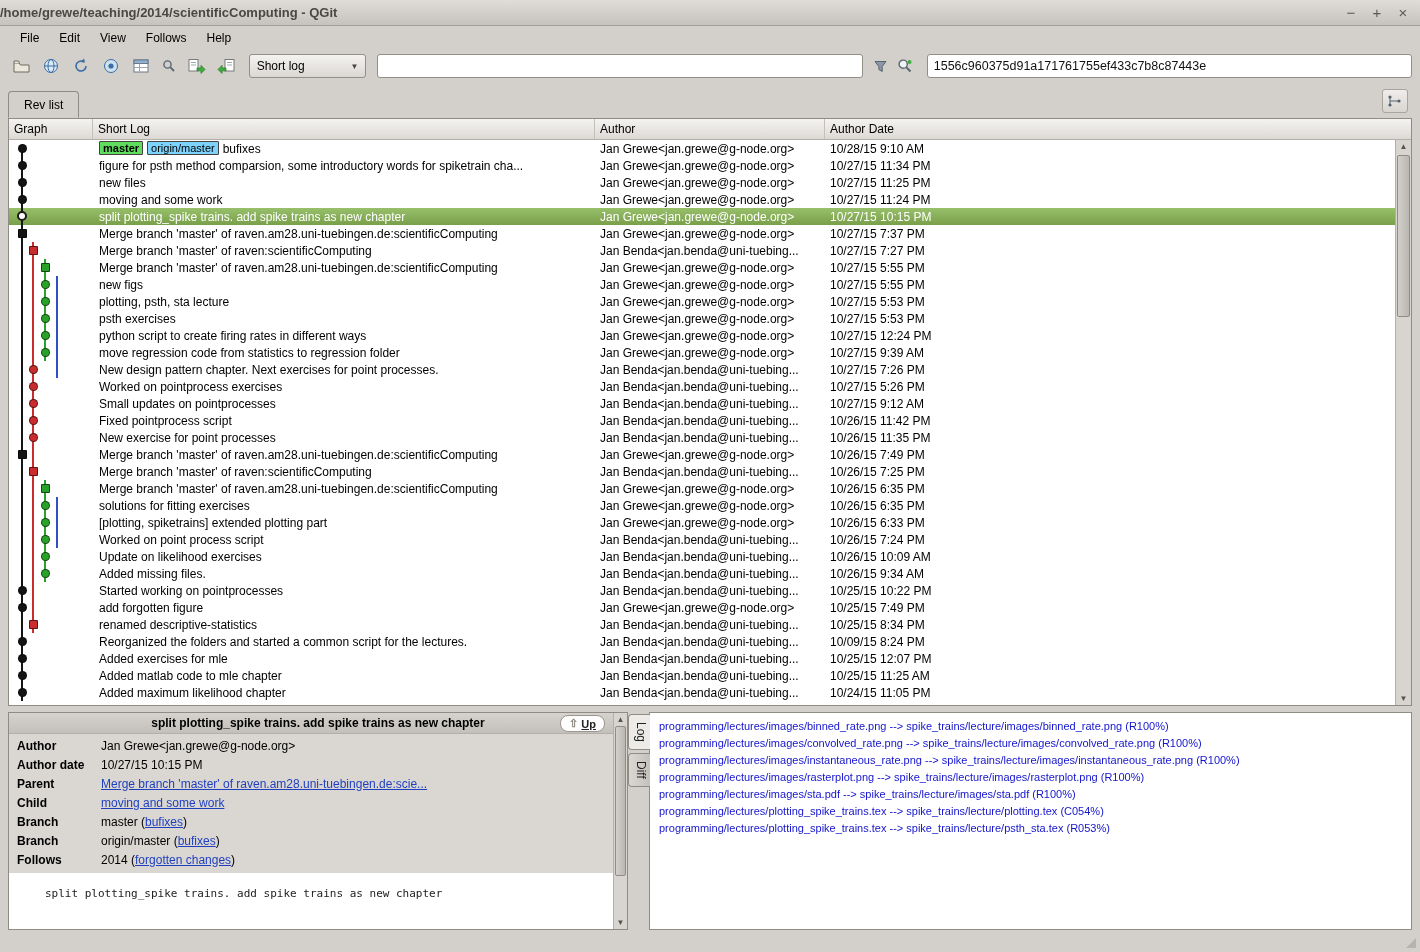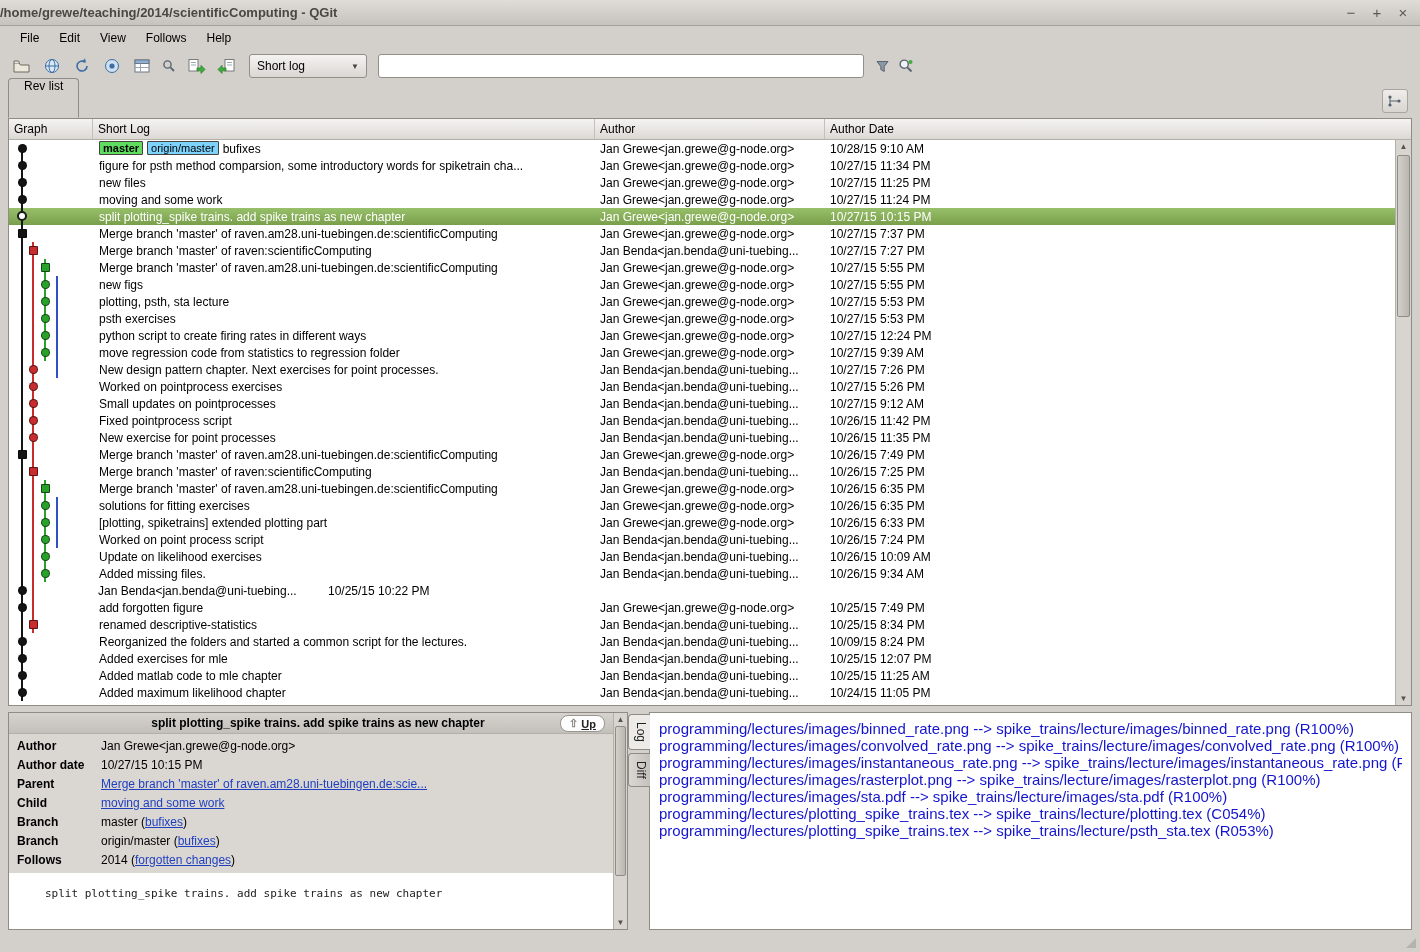--- a/index.html
+++ b/index.html
@@ -24,21 +24,21 @@
   .combo { width:118px; height:24px; background:linear-gradient(#f5f3f1,#dad7d3); border:1px solid #938e88; border-radius:3px; display:flex; align-items:center; padding:0 7px; margin-left:6px; }
   .combo .cv { flex:1; }
   .combo .arrow { font-size:8px; color:#444; }
   .tinput { height:24px; background:#fff; border:1px solid #938e88; border-radius:3px; padding:0 6px; font-family:"Liberation Sans",sans-serif; font-size:12.5px; color:#111; }
   .search-input { width:486px; margin-left:8px; }
   .filter-btns { display:flex; gap:2px; margin-left:4px; }
   .sha-input { width:486px; margin-left:8px; }
 
   
   .tabbar { height:36px; position:relative; }
-  .tab { position:absolute; left:8px; bottom:0; height:40px; padding:0 15px; background:#d3cfca; border:1px solid #8f8b85; border-bottom:1px solid #d3cfca; border-radius:4px 4px 0 0; display:flex; }
+  .tab { position:absolute; left:8px; bottom:0; height:27px; padding:0 15px; background:#d3cfca; border:1px solid #8f8b85; border-bottom:1px solid #d3cfca; border-radius:4px 4px 0 0; display:flex; align-items:center; }
   .tabbar-right { position:absolute; right:12px; bottom:5px; width:26px; height:24px; display:flex; align-items:center; justify-content:center; border:1px solid #a8a49e; border-radius:3px; background:linear-gradient(#f0eeec,#d8d5d0); }
 
   
   .revtable { position:relative; margin:0 8px; height:588px; border:1px solid #8f8b85; background:#fff; }
   .thead { display:flex; height:21px; background:linear-gradient(#f5f3f1,#dcd9d5); border-bottom:1px solid #b3afa9; }
   .th { border-right:1px solid #c3bfb9; padding:3px 0 0 5px; white-space:nowrap; overflow:hidden; }
   .th-graph { width:84px; } .th-log { width:502px; } .th-author { width:230px; } .th-date { flex:1; border-right:none; }
   .tbody { position:absolute; top:21px; left:0; right:16px; bottom:0; overflow:hidden; }
   .row { display:flex; height:17px; align-items:center; white-space:nowrap; }
   .row.selected { background:linear-gradient(#98bf6a,#799f4b); color:#fff; }
@@ -77,21 +77,21 @@
   .dvalue { flex:1; white-space:nowrap; overflow:hidden; }
   .dlink { color:#1f3fbf; text-decoration:underline; cursor:pointer; }
   .detail-message { background:#fff; }
   .detail-message pre { font-family:"DejaVu Sans Mono",monospace; font-size:11px; color:#222; padding:14px 0 0 36px; }
 
   .side-tabs { width:21px; padding-top:2px; display:flex; flex-direction:column; gap:3px; z-index:2; }
   .side-tab { writing-mode:vertical-rl; padding:7px 2px; background:linear-gradient(90deg,#dbd8d4,#c4c0bb); border:1px solid #8f8b85; border-right:none; border-radius:4px 0 0 4px; font-size:12px; color:#222; margin-right:-1px; }
   .side-tab.active { background:#ecebe8; }
 
   .files-panel { flex:1; background:#fff; border:1px solid #8f8b85; padding:7px 9px; overflow:hidden; }
-  .file-line { height:17px; color:#1414cd; font-size:15px; white-space:nowrap; overflow:hidden; }
+  .file-line { height:17px; color:#1414cd; font-size:11px; white-space:nowrap; overflow:hidden; }
 
   .statusbar { height:22px; position:relative; }
   .grip { position:absolute; right:4px; bottom:4px; width:0; height:0; border-left:10px solid transparent; border-bottom:10px solid #b6b2ac; }
 
   svg { display:block; }
 </style>
 </head>
 <body>
 
 <div class="window">
@@ -181,20 +181,21 @@
         </svg>
       </div>
       <div class="tbtn small">
         <svg width="16" height="16" viewBox="0 0 16 16">
           <circle cx="6.2" cy="6.2" r="4.1" fill="#eef3f8" stroke="#5a6572" stroke-width="1.4"></circle>
           <line x1="9.4" y1="9.4" x2="13.5" y2="13.5" stroke="#5a6572" stroke-width="2"></line>
           <circle cx="12.5" cy="4" r="2" fill="#3fae3f"></circle>
         </svg>
       </div>
     </div>
+    <input class="tinput sha-input" value="1556c960375d91a171761755ef433c7b8c87443e" style="">
   </div>
 
   <div class="tabbar">
     <div class="tab">
       <span>Rev list</span>
     </div>
     <div class="tabbar-right">
       <svg width="16" height="14" viewBox="0 0 16 14">
         <circle cx="3" cy="3" r="1.6" fill="#55606c"></circle>
         <circle cx="3" cy="11" r="1.6" fill="#55606c"></circle>
@@ -486,20 +487,21 @@
           <div class="cell c-log"><span>Added missing files.</span></div>
           <div class="cell c-author">Jan Benda&lt;jan.benda@uni-tuebing...</div>
           <div class="cell c-date">10/26/15 9:34 AM</div>
         </div>
         <div class="row">
           <div class="cell c-graph">
             <div class="lane" style="left: 23px; background: rgb(201, 44, 44);"></div>
             <div class="lane" style="left: 12px; background: rgb(20, 20, 20);"></div>
             <div class="dot ci" style="left: 9px; background: rgb(20, 20, 20);"></div>
           </div>
+          <div class="cell c-log"><span>Started working on pointprocesses</span></div>
           <div class="cell c-author">Jan Benda&lt;jan.benda@uni-tuebing...</div>
           <div class="cell c-date">10/25/15 10:22 PM</div>
         </div>
         <div class="row">
           <div class="cell c-graph">
             <div class="lane" style="left: 23px; background: rgb(201, 44, 44);"></div>
             <div class="lane" style="left: 12px; background: rgb(20, 20, 20);"></div>
             <div class="dot ci" style="left: 9px; background: rgb(20, 20, 20);"></div>
           </div>
           <div class="cell c-log"><span>add forgotten figure</span></div>

